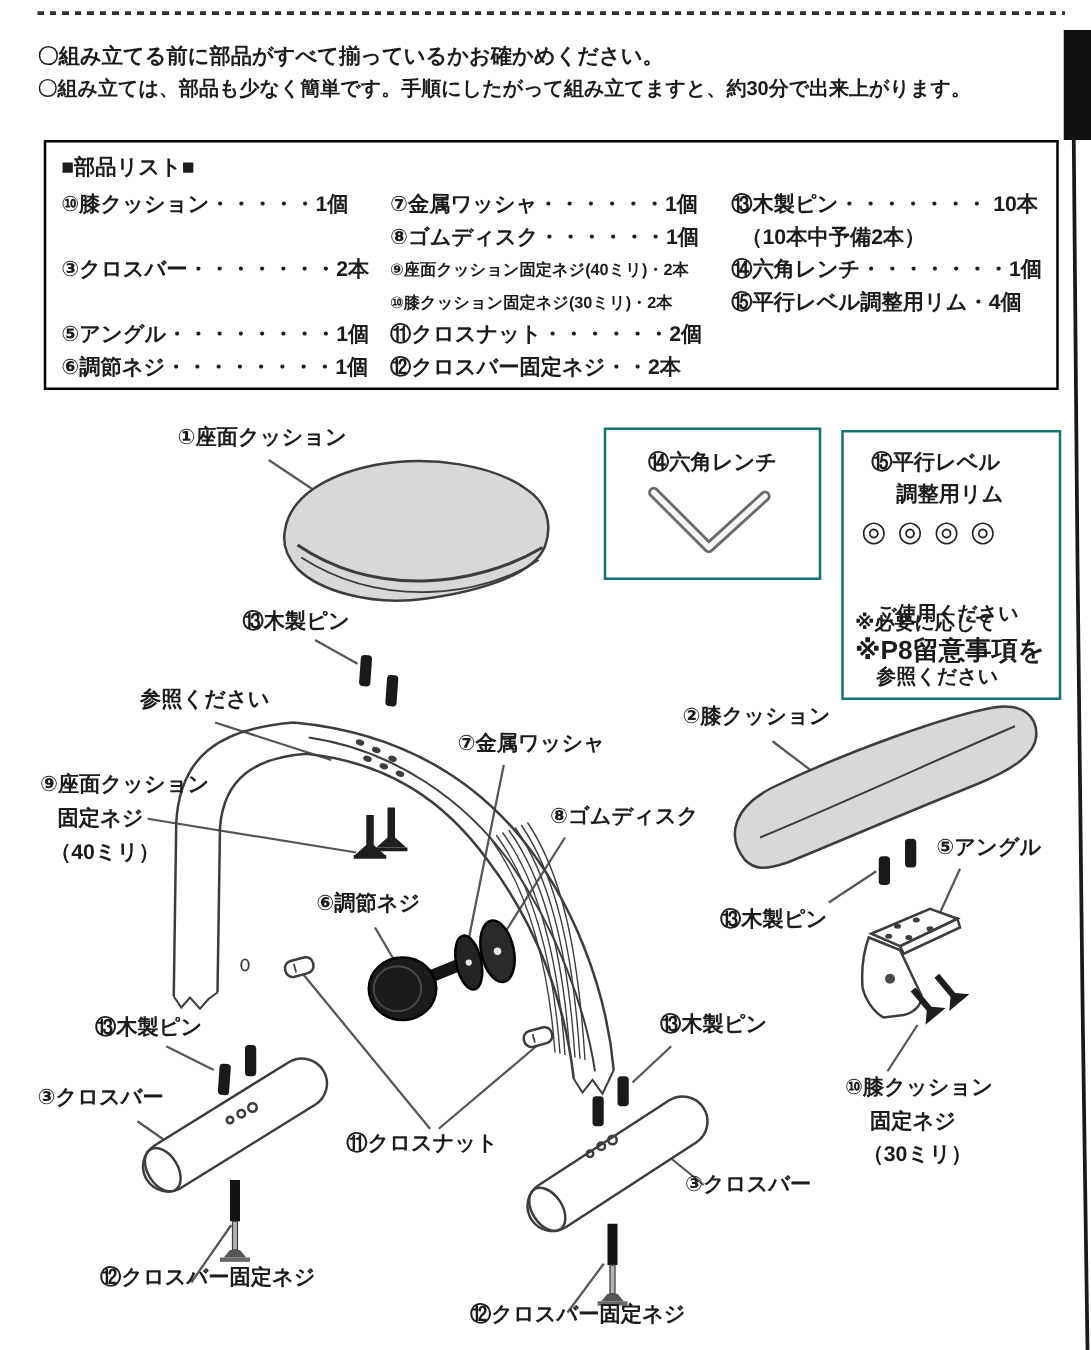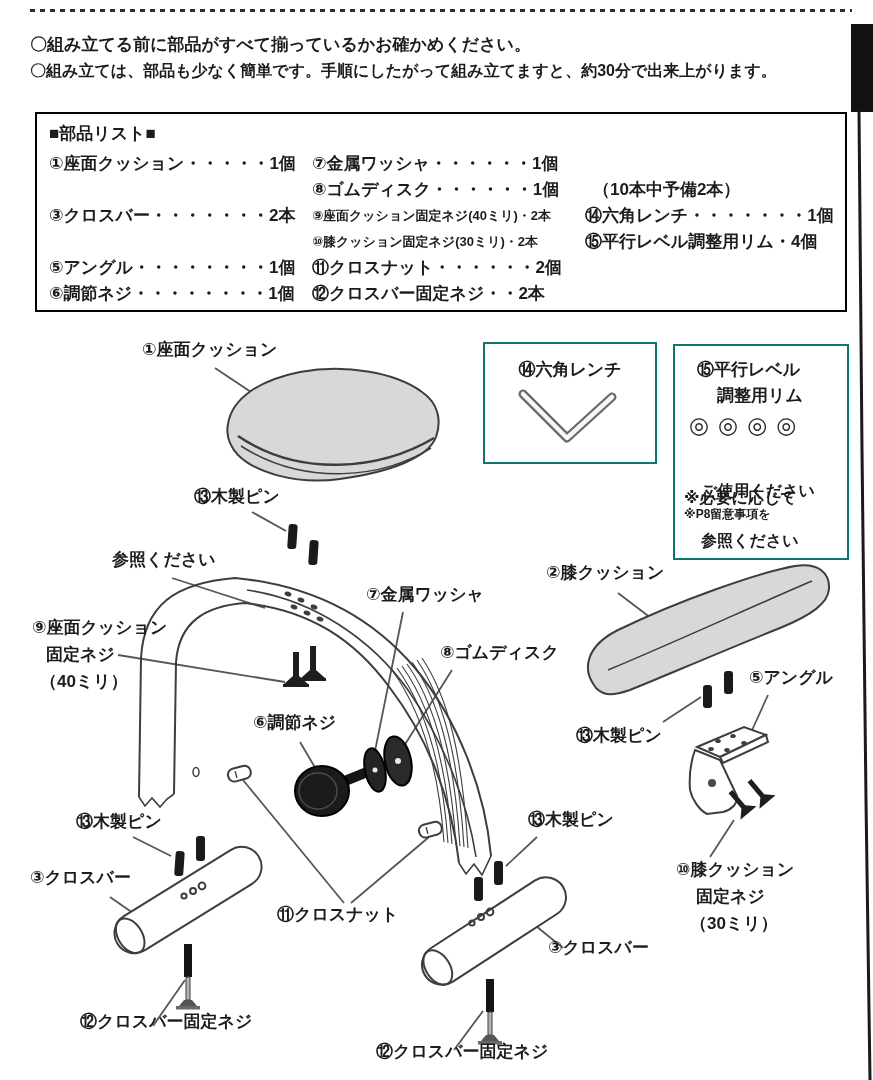--- a/index.html
+++ b/index.html
@@ -33,32 +33,33 @@
 <div id="page">
 
   <div class="dotline" style="left:30px;top:9px;width:822px;"></div>
 
   <div class="abs intro" style="left:30px;top:33px;">〇組み立てる前に部品がすべて揃っているかお確かめください。</div>
   <div class="abs" style="left:30px;top:61px;font-size:16px;">〇組み立ては、部品も少なく簡単です。手順にしたがって組み立てますと、約30分で出来上がります。</div>
 
   <div id="parts-box">
     <div class="plist-title">■部品リスト■</div>
 
-    <div class="prow" style="left:12px;top:38px">①座面クッション・・・・・1個</div>
+    <div class="prow" style="left:12px;top:38px">⑩膝クッション・・・・・1個</div>
     <div class="prow" style="left:12px;top:90px">③クロスバー・・・・・・・2本</div>
     <div class="prow" style="left:12px;top:142px">⑤アングル・・・・・・・・1個</div>
     <div class="prow" style="left:12px;top:168px">⑥調節ネジ・・・・・・・・1個</div>
 
     <div class="prow" style="left:275px;top:38px">⑦金属ワッシャ・・・・・・1個</div>
     <div class="prow" style="left:275px;top:64px">⑧ゴムディスク・・・・・・1個</div>
     <div class="prow small" style="left:275px;top:93px">⑨座面クッション固定ネジ(40ミリ)・2本</div>
     <div class="prow small" style="left:275px;top:119px">⑩膝クッション固定ネジ(30ミリ)・2本</div>
     <div class="prow" style="left:275px;top:142px">⑪クロスナット・・・・・・2個</div>
     <div class="prow" style="left:275px;top:168px">⑫クロスバー固定ネジ・・2本</div>
 
+    <div class="prow" style="left:548px;top:38px">⑬木製ピン・・・・・・・ 10本</div>
     <div class="prow" style="left:556px;top:64px">（10本中予備2本）</div>
     <div class="prow" style="left:548px;top:90px">⑭六角レンチ・・・・・・・1個</div>
     <div class="prow" style="left:548px;top:116px">⑮平行レベル調整用リム・4個</div>
   </div>
 
   <svg id="svg-layer" width="873" height="1080" viewBox="0 0 873 1080">
     <g fill="none" stroke="#3d3d3d" stroke-width="2">
 
       <g stroke="#565656" stroke-width="1.8">
         <line x1="215" y1="368" x2="272" y2="406"></line>
@@ -238,21 +239,21 @@
   <div class="infobox" style="left:483px;top:342px;width:170px;height:118px;">
     <div class="bx" style="left:0;top:14px;width:100%;text-align:center;font-size:17px;">⑭六角レンチ</div>
   </div>
 
   <div class="infobox" style="left:673px;top:344px;width:172px;height:212px;">
     <div class="bx" style="left:22px;top:12px;font-size:17px;">⑮平行レベル</div>
     <div class="bx" style="left:42px;top:38px;font-size:17px;">調整用リム</div>
     <div class="bx rims" style="left:14px;top:66px;">◎◎◎◎</div>
     <div class="bx" style="left:9px;top:110px;font-size:16px;margin-top:32px;">※必要に応じて</div>
     <div class="bx" style="left:26px;top:135px;font-size:16px;">ご使用ください</div>
-    <div class="bx" style="left:9px;top:160px;font-size:12px;">※P8留意事項を</div>
+    <div class="bx" style="left:9px;top:160px;font-size:21px;">※P8留意事項を</div>
     <div class="bx" style="left:26px;top:185px;font-size:16px;text-align:center;">参照ください</div>
   </div>
 
   <div class="diagram-label" style="left:142px;top:338px;">①座面クッション</div>
   <div class="diagram-label" style="left:194px;top:485px;">⑬木製ピン</div>
   <div class="diagram-label" style="left:112px;top:548px;">参照ください</div>
 
   <div class="diagram-label" style="left:32px;top:616px;">⑨座面クッション</div>
   <div class="diagram-label" style="left:46px;top:643px;">固定ネジ</div>
   <div class="diagram-label" style="left:40px;top:670px;">（40ミリ）</div>

